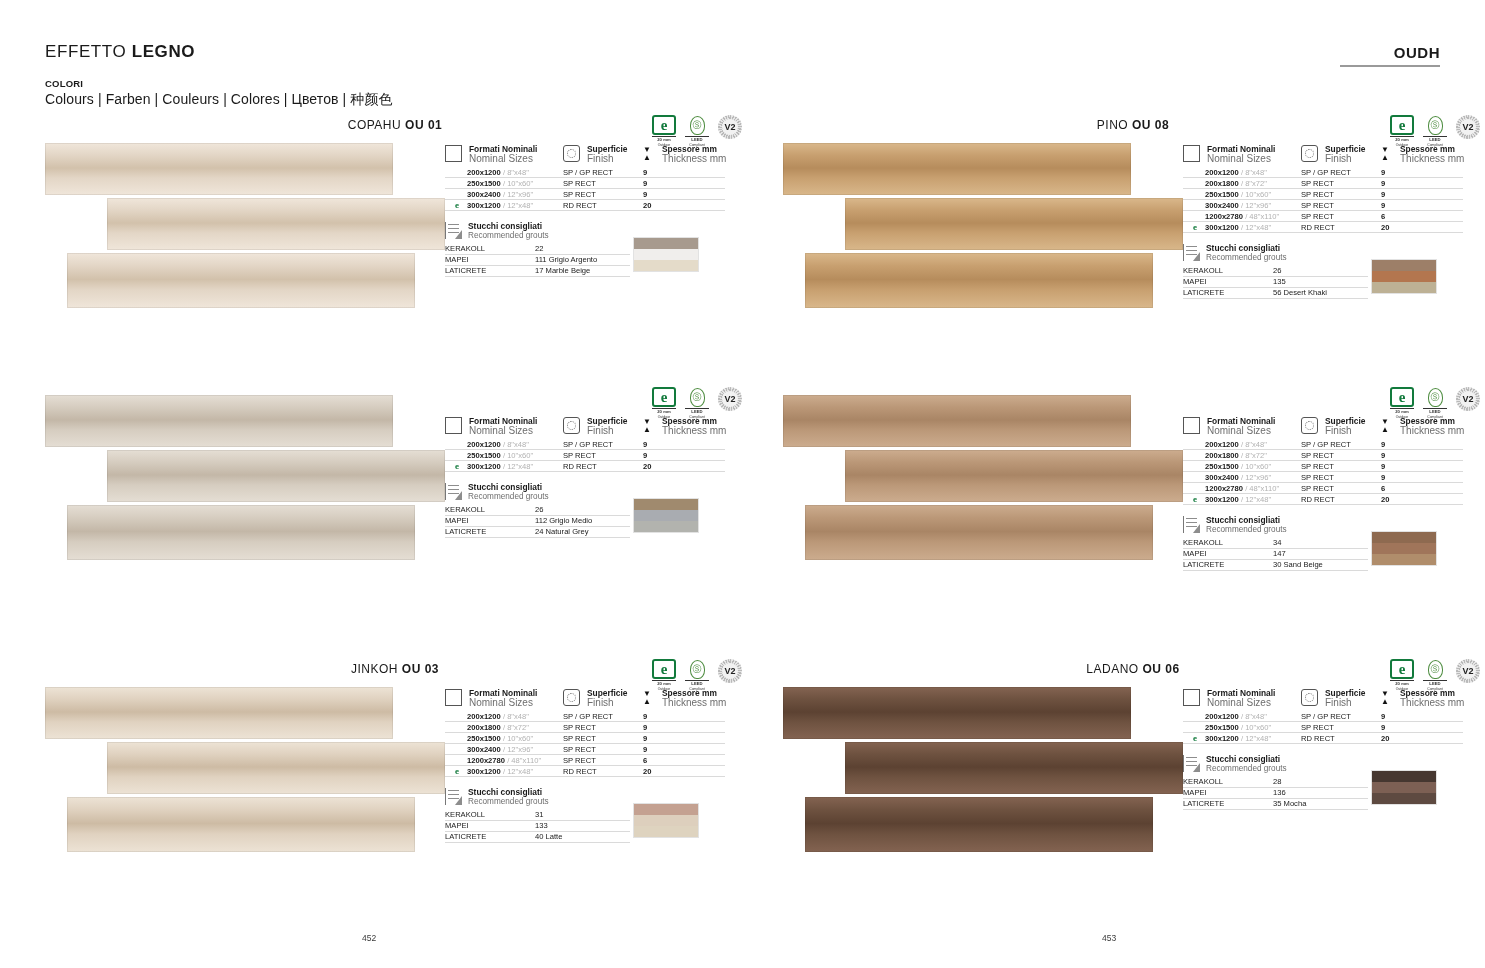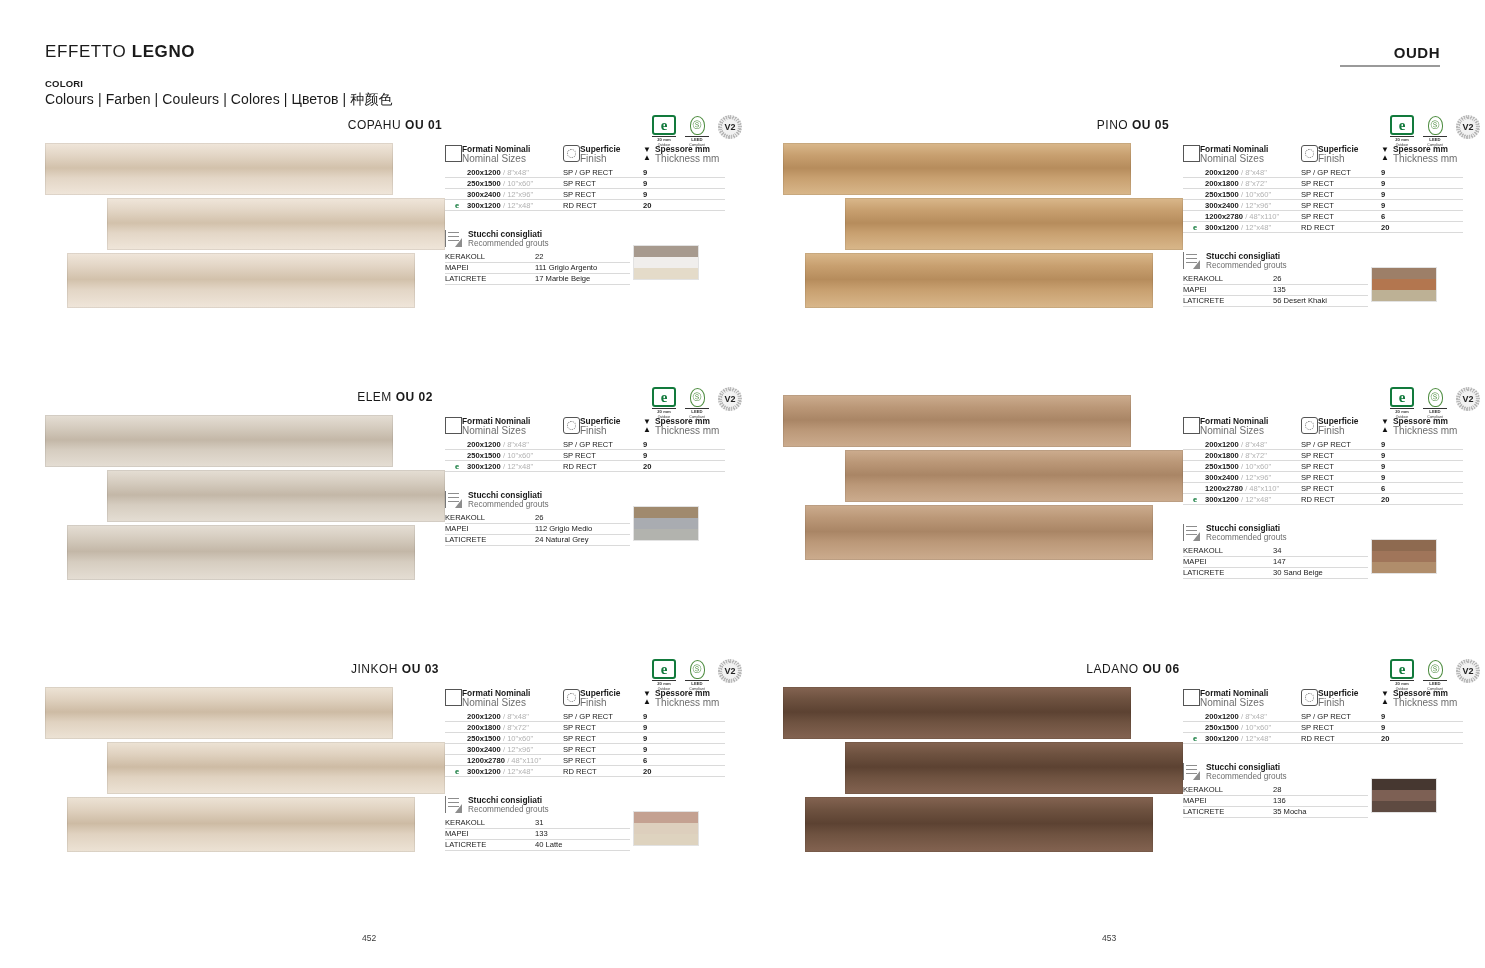--- a/index.html
+++ b/index.html
@@ -56,41 +56,41 @@
             display: flex; align-items: center; justify-content: center;
             font-size: 9px; font-weight: 700; color: #222; }
   .ico-v2 span { background:#f2f2f2; border-radius:50%; width:16px; height:16px;
                  display:flex; align-items:center; justify-content:center; }
 
   .spec-head { display: flex; margin-top: 26px; }
   .col-fmt  { width: 118px; }
   .col-fin  { width: 80px; }
   .col-thk  { width: 82px; }
 
-  .hd-cell { display: flex; align-items: flex-start; gap: 0; }
+  .hd-cell { display: flex; align-items: flex-start; gap: 7px; }
   .hd-box { width: 17px; height: 17px; border: 1.2px solid #555; flex: 0 0 auto; margin-top: 1px; }
   .hd-box.round { border-radius: 3px; display:flex; align-items:center; justify-content:center; }
   .hd-box.round i { display:block; width:9px; height:9px; border:1.1px dotted #777; border-radius:50%; }
   .hd-arrows { width: 12px; flex: 0 0 auto; font-size: 8px; line-height: 8px; color: #111; margin-top: 2px; }
   .hd-txt .t1 { font-size: 8.4px; font-weight: 700; line-height: 10px; white-space: nowrap; }
   .hd-txt .t2 { font-size: 10px; font-weight: 400; color: #6e6e6e; line-height: 10px; white-space: nowrap; }
 
   .rows { margin-top: 3px; }
   .row { display: flex; align-items: center; height: 11px; }
   .cell { font-size: 7.6px; line-height: 11px; border-bottom: .7px solid #dadada;
           height: 11px; white-space: nowrap; overflow: hidden; }
   .c-fmt { width: 118px; padding-left: 22px; position: relative; font-weight: 700; }
   .c-fmt .inch { font-weight: 400; color: #b2b2b2; }
   .c-fmt .emark { position: absolute; left: 10px; top: 0; color: #127a3c;
                   font-weight: 700; font-size: 9px; font-family: "Liberation Serif", serif; }
   .c-fin { width: 80px; font-weight: 400; }
   .c-thk { width: 82px; font-weight: 700; }
 
   
-  .grout { margin-top: 18px; position: relative; }
+  .grout { margin-top: 10px; position: relative; }
   .grout-head { display: flex; gap: 6px; align-items: flex-start; }
   .ico-grout { width: 17px; height: 17px; flex: 0 0 auto; position: relative;
                border-left: 1.2px solid #777; margin-top: 1px; }
   .ico-grout .l { position: absolute; left: 2px; width: 11px; height: 1.1px; background: #8d8d8d; }
   .ico-grout .tri { position: absolute; right: 0; bottom: 0; width: 0; height: 0;
                     border-left: 7px solid transparent; border-bottom: 9px solid #8d8d8d; }
   .grout-t1 { font-size: 8.4px; font-weight: 700; line-height: 10px; }
   .grout-t2 { font-size: 8.2px; color: #6e6e6e; line-height: 10px; }
   .grout-rows { margin-top: 2px; width: 185px; }
   .g-row { display: flex; height: 11px; align-items: center; }
@@ -229,21 +229,20 @@
             </div>
             <div class="g-swatches">
               <div class="g-sw" style="background:#a79a8e"></div>
               <div class="g-sw" style="background:#f0eeec"></div>
               <div class="g-sw" style="background:#e4dbc9"></div>
             </div>
           </div>
         </div>
       </div>
       <div class="block" style="left: 45px; top: 390px;">
-        <div class="blk-title"><span>ELEM</span> <b>OU 02</b></div>
         <div class="planks">
           <div class="plank p1" style="background-image:linear-gradient(180deg,#e4ddd3 0%,#d6cdc0 22%,#c3b7a7 48%,#d6cdc0 68%,#e4ddd3 100%),repeating-linear-gradient(90deg, rgba(0,0,0,.05) 0 2px, rgba(255,255,255,.05) 2px 7px)"></div>
           <div class="plank p2" style="background-image:linear-gradient(180deg,#e4ddd3 0%,#d6cdc0 22%,#c3b7a7 48%,#d6cdc0 68%,#e4ddd3 100%),repeating-linear-gradient(90deg, rgba(0,0,0,.05) 0 2px, rgba(255,255,255,.05) 2px 7px)"></div>
           <div class="plank p3" style="background-image:linear-gradient(180deg,#e4ddd3 0%,#d6cdc0 22%,#c3b7a7 48%,#d6cdc0 68%,#e4ddd3 100%),repeating-linear-gradient(90deg, rgba(0,0,0,.05) 0 2px, rgba(255,255,255,.05) 2px 7px)"></div>
         </div>
         <div class="spec">
           <div class="eco-icons">
             <div class="ico">
               <div class="glyph">
                 <div class="ico-e">e</div>
@@ -456,21 +455,21 @@
             </div>
             <div class="g-swatches">
               <div class="g-sw" style="background:#c4a191"></div>
               <div class="g-sw" style="background:#ddcfbd"></div>
               <div class="g-sw" style="background:#ded3bf"></div>
             </div>
           </div>
         </div>
       </div>
       <div class="block" style="left: 783px; top: 118px;">
-        <div class="blk-title"><span>PINO</span> <b>OU 05</b></div>
+        <div class="blk-title"><span>PINO</span> <b>OU 08</b></div>
         <div class="planks">
           <div class="plank p1" style="background-image:linear-gradient(180deg,#d8b689 0%,#c8a070 22%,#b68c5c 48%,#c8a070 68%,#d8b689 100%),repeating-linear-gradient(90deg, rgba(0,0,0,.05) 0 2px, rgba(255,255,255,.05) 2px 7px)"></div>
           <div class="plank p2" style="background-image:linear-gradient(180deg,#d8b689 0%,#c8a070 22%,#b68c5c 48%,#c8a070 68%,#d8b689 100%),repeating-linear-gradient(90deg, rgba(0,0,0,.05) 0 2px, rgba(255,255,255,.05) 2px 7px)"></div>
           <div class="plank p3" style="background-image:linear-gradient(180deg,#d8b689 0%,#c8a070 22%,#b68c5c 48%,#c8a070 68%,#d8b689 100%),repeating-linear-gradient(90deg, rgba(0,0,0,.05) 0 2px, rgba(255,255,255,.05) 2px 7px)"></div>
         </div>
         <div class="spec">
           <div class="eco-icons">
             <div class="ico">
               <div class="glyph">
                 <div class="ico-e">e</div>

